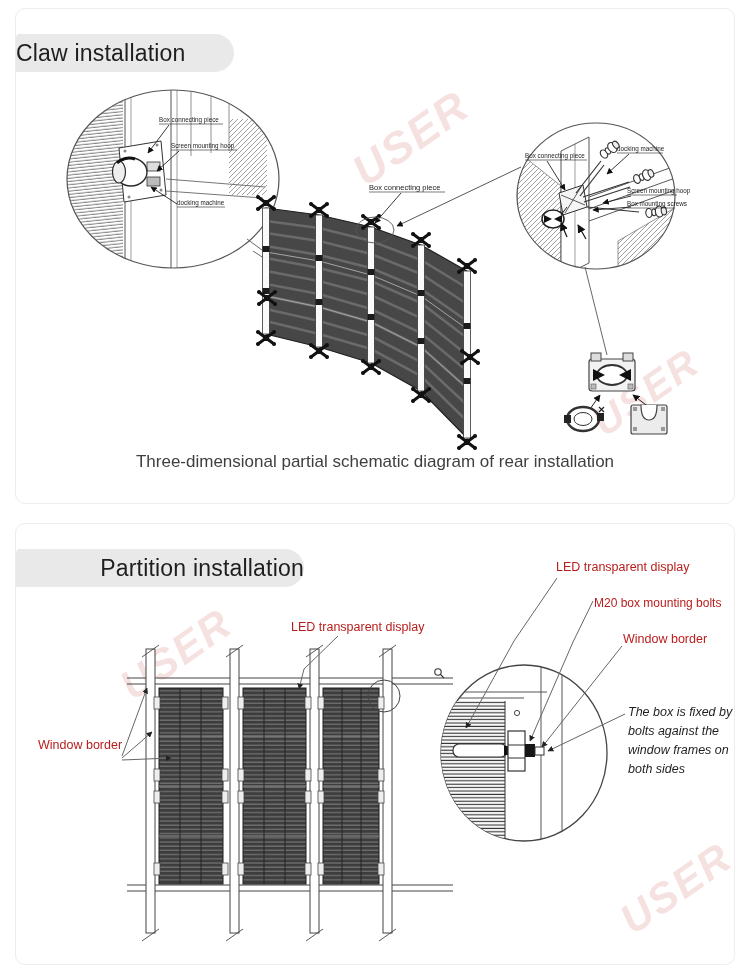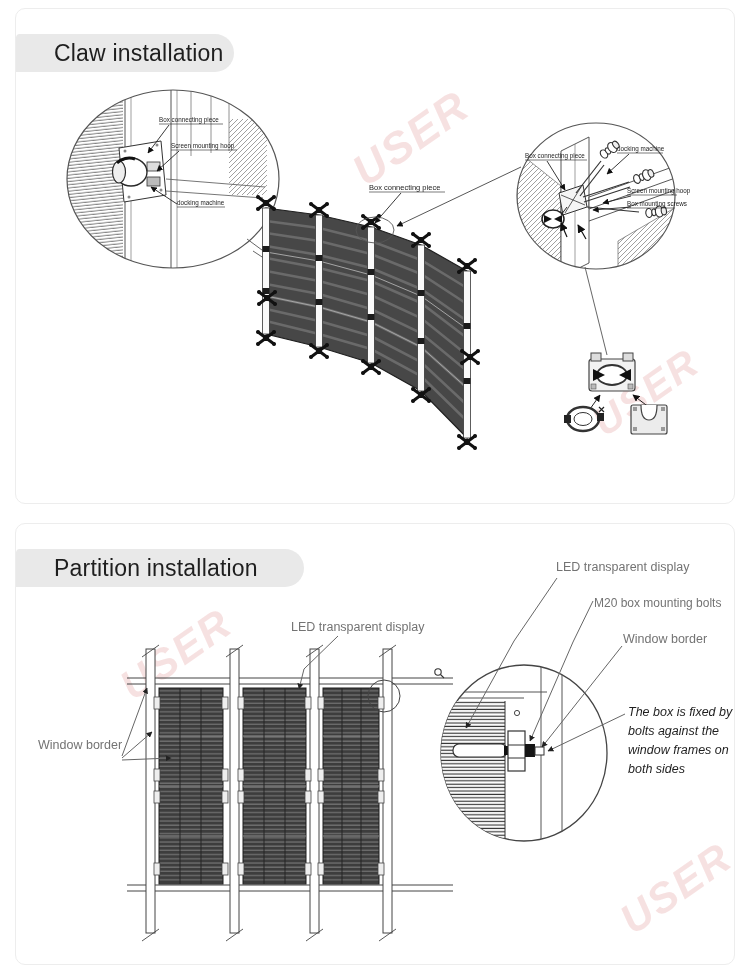--- a/index.html
+++ b/index.html
@@ -3,29 +3,29 @@
 <meta charset="utf-8">
 <style>
   html,body{margin:0;padding:0;background:#fff;}
   #screen{position:relative;width:750px;height:971px;background:#ffffff;overflow:hidden;
           font-family:"Liberation Sans",sans-serif;}
   .card{position:absolute;left:15px;width:718px;background:#fff;border:1px solid #ededed;
         border-radius:10px;}
   #card1{top:8px;height:494px;}
   #card2{top:523px;height:440px;}
   .pill{position:absolute;left:0;top:25px;height:38px;background:#e9e9e9;
-        border-radius:4px 20px 20px 0;display:flex;align-items:center;padding-left:38px;
+        border-radius:4px 20px 20px 0;display:flex;align-items:center;
         box-sizing:border-box;}
   .pill span{font-size:23px;font-weight:500;color:#1e1e1e;letter-spacing:.2px;}
   #pill1{width:218px;}
-  #pill2{width:288px;}
+  #pill2{width:288px;justify-content:flex-end;}
   .dsvg{position:absolute;left:0;top:0;}
   .caption{position:absolute;left:0;top:443px;width:100%;text-align:center;
            font-size:17px;color:#3f3f3f;}
-  .lbl{position:absolute;font-size:12px;color:#737373;white-space:nowrap;}
+  .lbl{position:absolute;font-size:12px;color:#b91c1c;white-space:nowrap;}
   .note{position:absolute;font-size:12.5px;line-height:19px;color:#1f1f1f;width:108px;}
   svg text.tiny{font-family:"Liberation Sans",sans-serif;fill:#1c1c1c;}
   svg text.wm{font-family:"Liberation Sans",sans-serif;font-weight:bold;font-style:italic;
               fill:#e09090;opacity:.26;letter-spacing:2px;}
 </style>
 </head>
 <body>
 
 <div id="screen">
 
@@ -236,20 +236,21 @@
         <path d="M598,406 l5,5 M603,406 l-5,5" stroke="#222" stroke-width="1.2"></path>
         <rect x="630" y="404" width="36" height="29" rx="2" fill="#ececec" stroke="#444" stroke-width="1.2"></rect>
         <path d="M640,404 Q640,419 648,419 Q656,419 656,404" fill="#fff" stroke="#444" stroke-width="1.2"></path>
         <rect x="632" y="406" width="4" height="4" fill="#999"></rect>
           <rect x="660" y="406" width="4" height="4" fill="#999"></rect>
         <rect x="632" y="426" width="4" height="4" fill="#999"></rect>
           <rect x="660" y="426" width="4" height="4" fill="#999"></rect>
       </g>
     </svg>
 
+    <div class="caption">Three-dimensional partial schematic diagram of rear installation</div>
   </div>
 
   <div class="card" id="card2">
     <div class="pill" id="pill2">
       <span>Partition installation</span>
     </div>
 
     <svg class="dsvg" width="718" height="440" viewBox="15 523 718 440">
       <defs>
         <pattern id="s2-panel" width="6" height="4.2" patternUnits="userSpaceOnUse">

